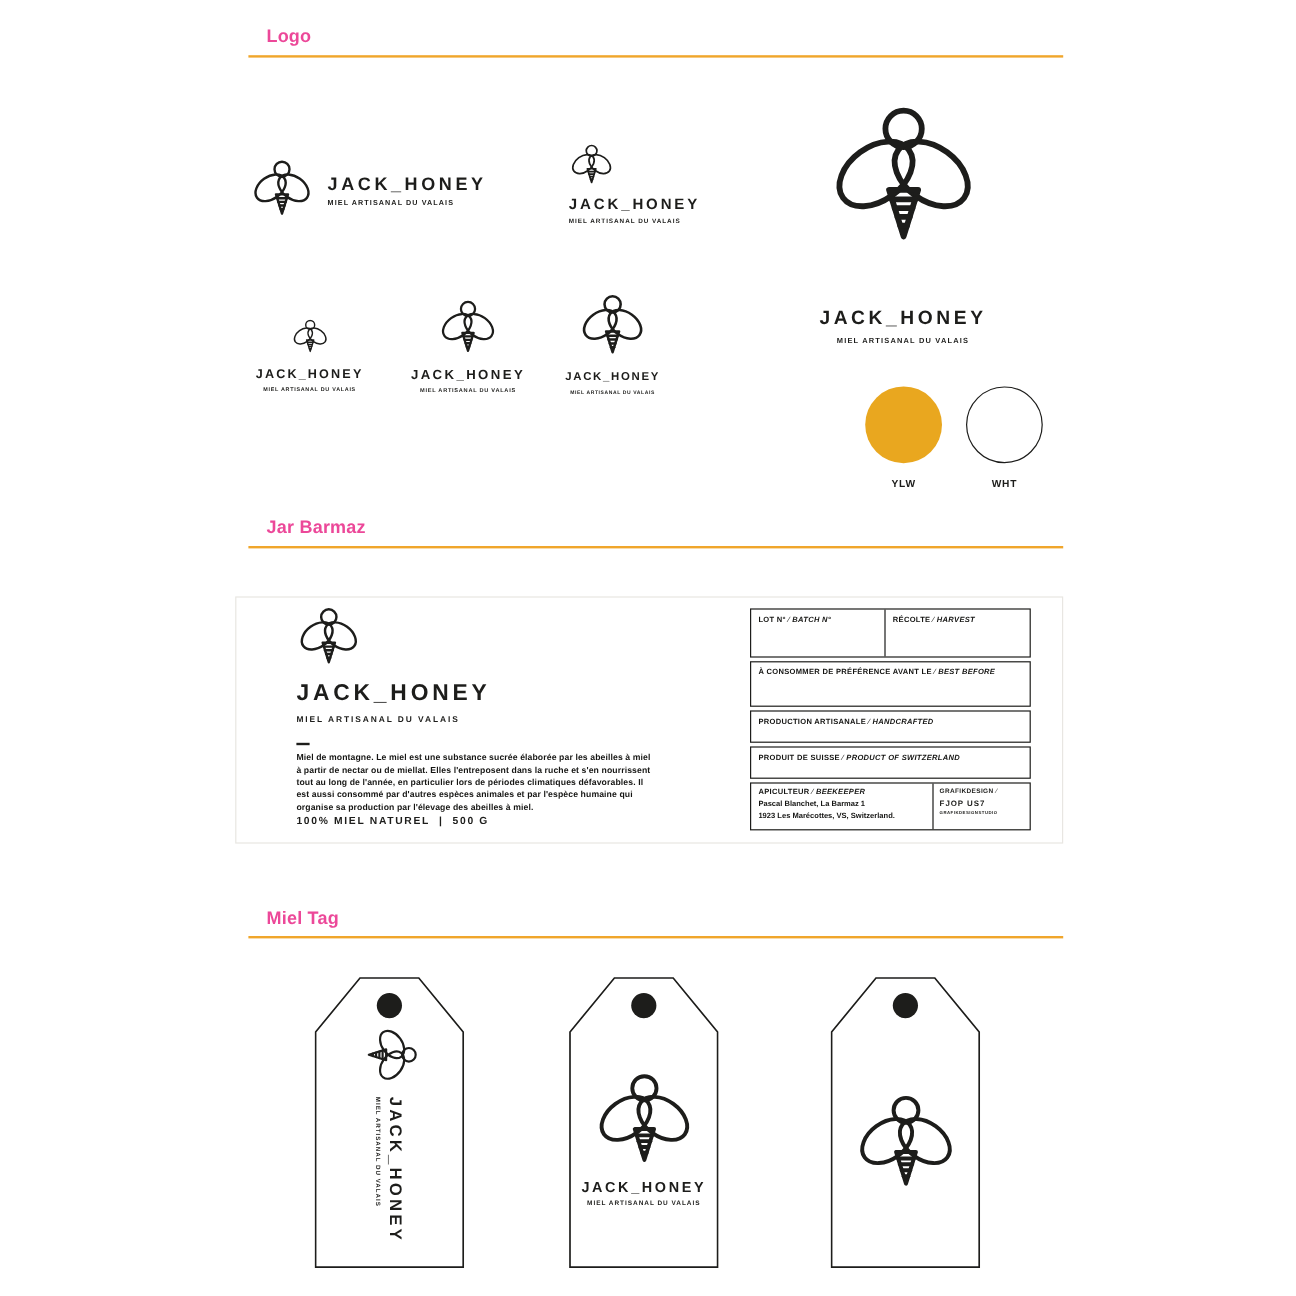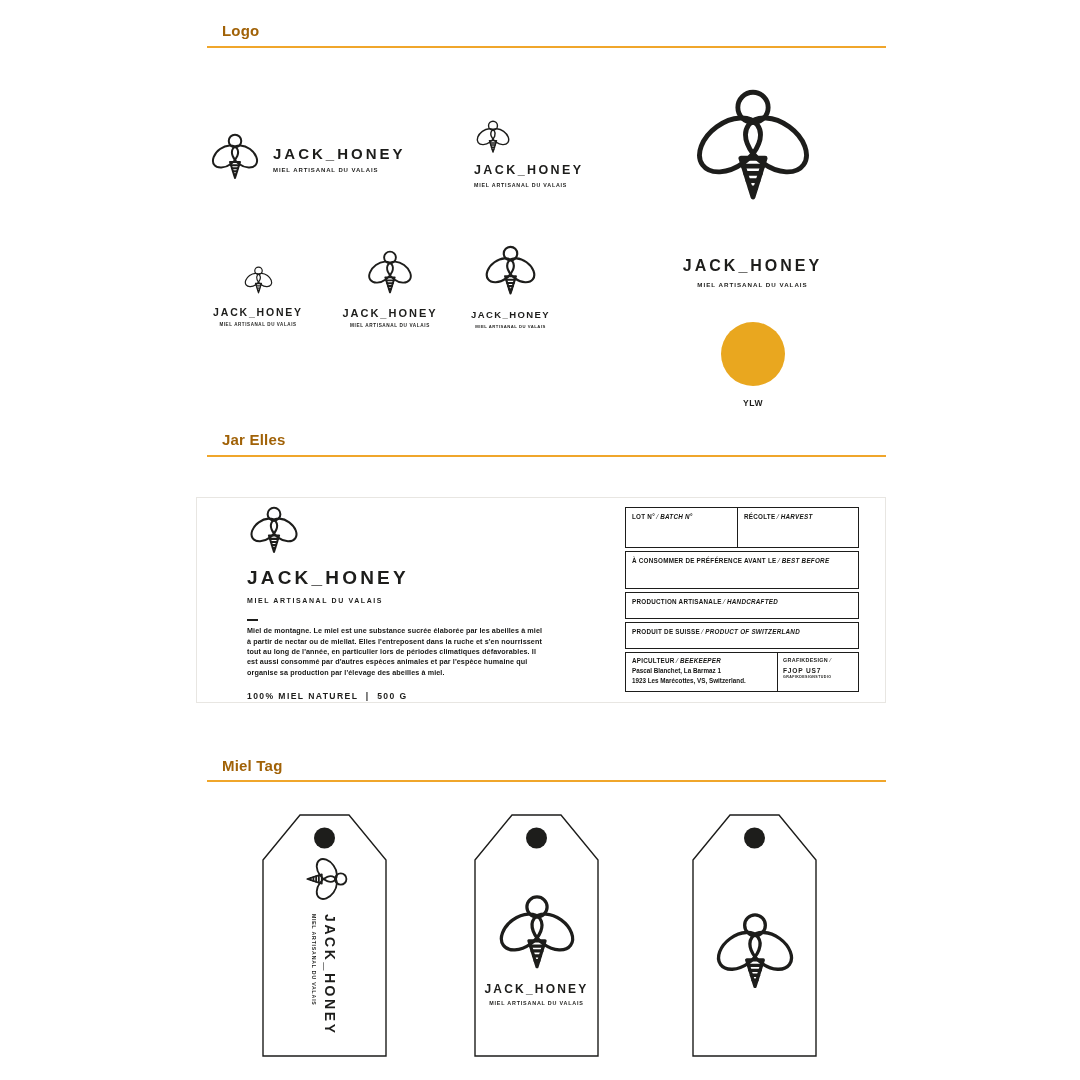--- a/index.html
+++ b/index.html
@@ -9,21 +9,21 @@
     font-family:"Liberation Sans", sans-serif;
     color:#1d1d1b;
     position:relative;
     overflow:hidden;
   }
   .artboard { position:absolute; inset:0; background:#fff; }
 
   
   .section-title {
     position:absolute; left:222px;
-    font-size:15px; font-weight:700; color:#a16207; letter-spacing:0.2px;
+    font-size:15px; font-weight:700; color:#ec4899; letter-spacing:0.2px;
   }
   .section-rule {
     position:absolute; left:207px; width:679px; height:2px;
     background:#f0a62b;
   }
 
   
   .bee { display:block; }
 
   
@@ -72,21 +72,21 @@
   .jar-left { position:absolute; left:50px; top:8px; width:300px; }
   .jar-left .bee { }
   .jar-title { font-size:19px; font-weight:700; letter-spacing:3.2px; margin-top:8px; white-space:nowrap; }
   .jar-tagline { font-size:7px; font-weight:700; letter-spacing:1.6px; margin-top:8px; white-space:nowrap; }
   .jar-dash { width:11px; height:2.4px; background:#1d1d1b; margin-top:15px; }
   .jar-desc {
     margin-top:5px; width:296px;
     font-size:7.2px; font-weight:700; line-height:1.44; color:#161614;
     letter-spacing:0.1px;
   }
-  .jar-footer { margin-top:13px; font-size:8.6px; font-weight:700; letter-spacing:1.4px; white-space:pre; }
+  .jar-footer { margin-top:1px; font-size:8.6px; font-weight:700; letter-spacing:1.4px; white-space:pre; }
 
   .jar-table { position:absolute; left:428px; top:9px; width:234px; display:flex; flex-direction:column; gap:3px; }
   .trow { border:1px solid #1d1d1b; background:#fff; }
   .trow.split { display:flex; }
   .tcell { padding:5px 6px; }
   .tcell.divided { border-right:1px solid #1d1d1b; }
   .r1 { height:41px; }
   .r1 .c1 { width:112px; flex:0 0 112px; }
   .r1 .c2 { flex:1; }
   .r2 { height:38px; }
@@ -197,22 +197,26 @@
         <use href="#bee"></use>
       </svg>
     <div class="brand-title">JACK_HONEY</div>
     <div class="brand-tag">MIEL ARTISANAL DU VALAIS</div>
   </div>
 
   <div class="swatch swatch-ylw">
     <div class="dot" style="background: rgb(233, 167, 31);"></div>
     <div class="code">YLW</div>
   </div>
-
-  <div class="section-title" style="top:431px">Jar Elles</div>
+  <div class="swatch swatch-wht">
+    <div class="dot outlined" style="background: rgb(255, 255, 255);"></div>
+    <div class="code">WHT</div>
+  </div>
+
+  <div class="section-title" style="top:431px">Jar Barmaz</div>
   <div class="section-rule" style="top:455px"></div>
 
   <div class="jar-card">
     <div class="jar-left">
       <svg class="bee" width="54" height="53">
           <use href="#bee"></use>
         </svg>
       <div class="jar-title">JACK_HONEY</div>
       <div class="jar-tagline">MIEL ARTISANAL DU VALAIS</div>
       <div class="jar-dash"></div>

